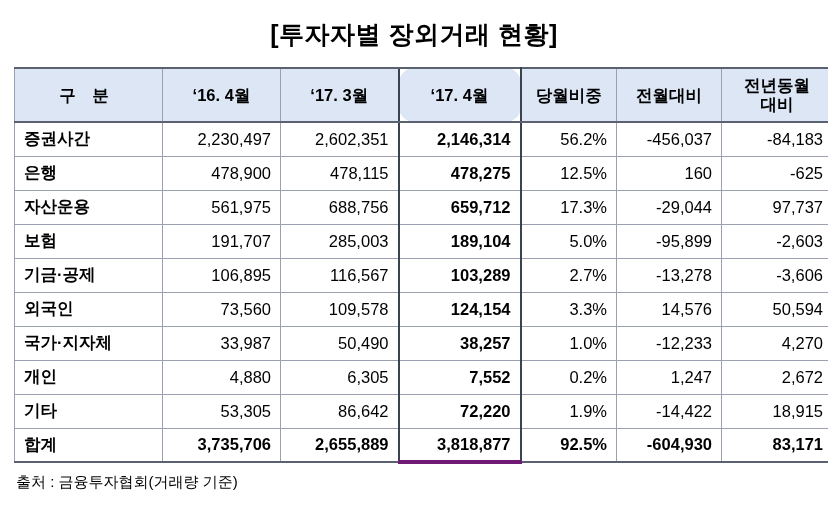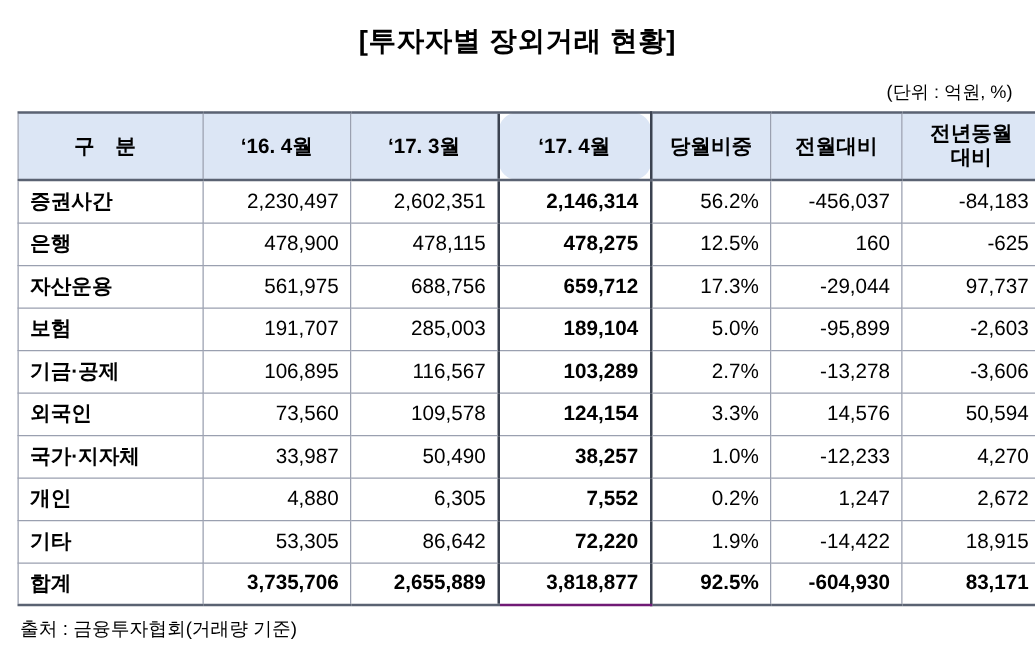--- a/index.html
+++ b/index.html
@@ -16,21 +16,21 @@
   }
   .page {
     position: relative;
     width: 828px;
     height: 516px;
     box-sizing: border-box;
     padding: 0 14px;
   }
   .title {
     text-align: center;
-    font-size: 22px;
+    font-size: 25px;
     font-weight: bold;
     letter-spacing: 0.5px;
     margin-top: 18px;
     margin-bottom: 16px;
   }
   .unit-row {
     text-align: right;
     font-size: 14.5px;
     padding-right: 4px;
     margin-bottom: 6px;
@@ -79,21 +79,21 @@
   table.data tbody td.hl {
     font-weight: bold;
     border-left: 2px solid #3b4250;
     border-right: 2px solid #3b4250;
   }
   table.data tbody tr.total td {
     font-weight: bold;
     border-bottom: 2px solid #5a6272;
   }
   table.data tbody tr.total td.hl {
-    border-bottom: 2px solid #701a75;
+    border-bottom: 4px solid #701a75;
     padding-left: 36px;
   }
   .source {
     font-size: 15px;
     margin-top: 9px;
     padding-left: 2px;
   }
   col.c-label { width: 148px; }
   col.c-num   { width: 118px; }
   col.c-hl    { width: 122px; }
@@ -101,21 +101,20 @@
   col.c-cmp   { width: 105px; }
   col.c-cmp2  { width: 111px; }
 </style>
 </head>
 <body>
 
 <div class="page">
 
   <div class="title">[투자자별 장외거래 현황]</div>
 
-  <div class="unit-row">(단위 : 억원, %)</div>
 
   <table class="data">
     <colgroup>
       <col class="c-label">
         <col class="c-num">
         <col class="c-num">
         <col class="c-hl">
         <col class="c-pct">
         <col class="c-cmp">
         <col class="c-cmp2">

